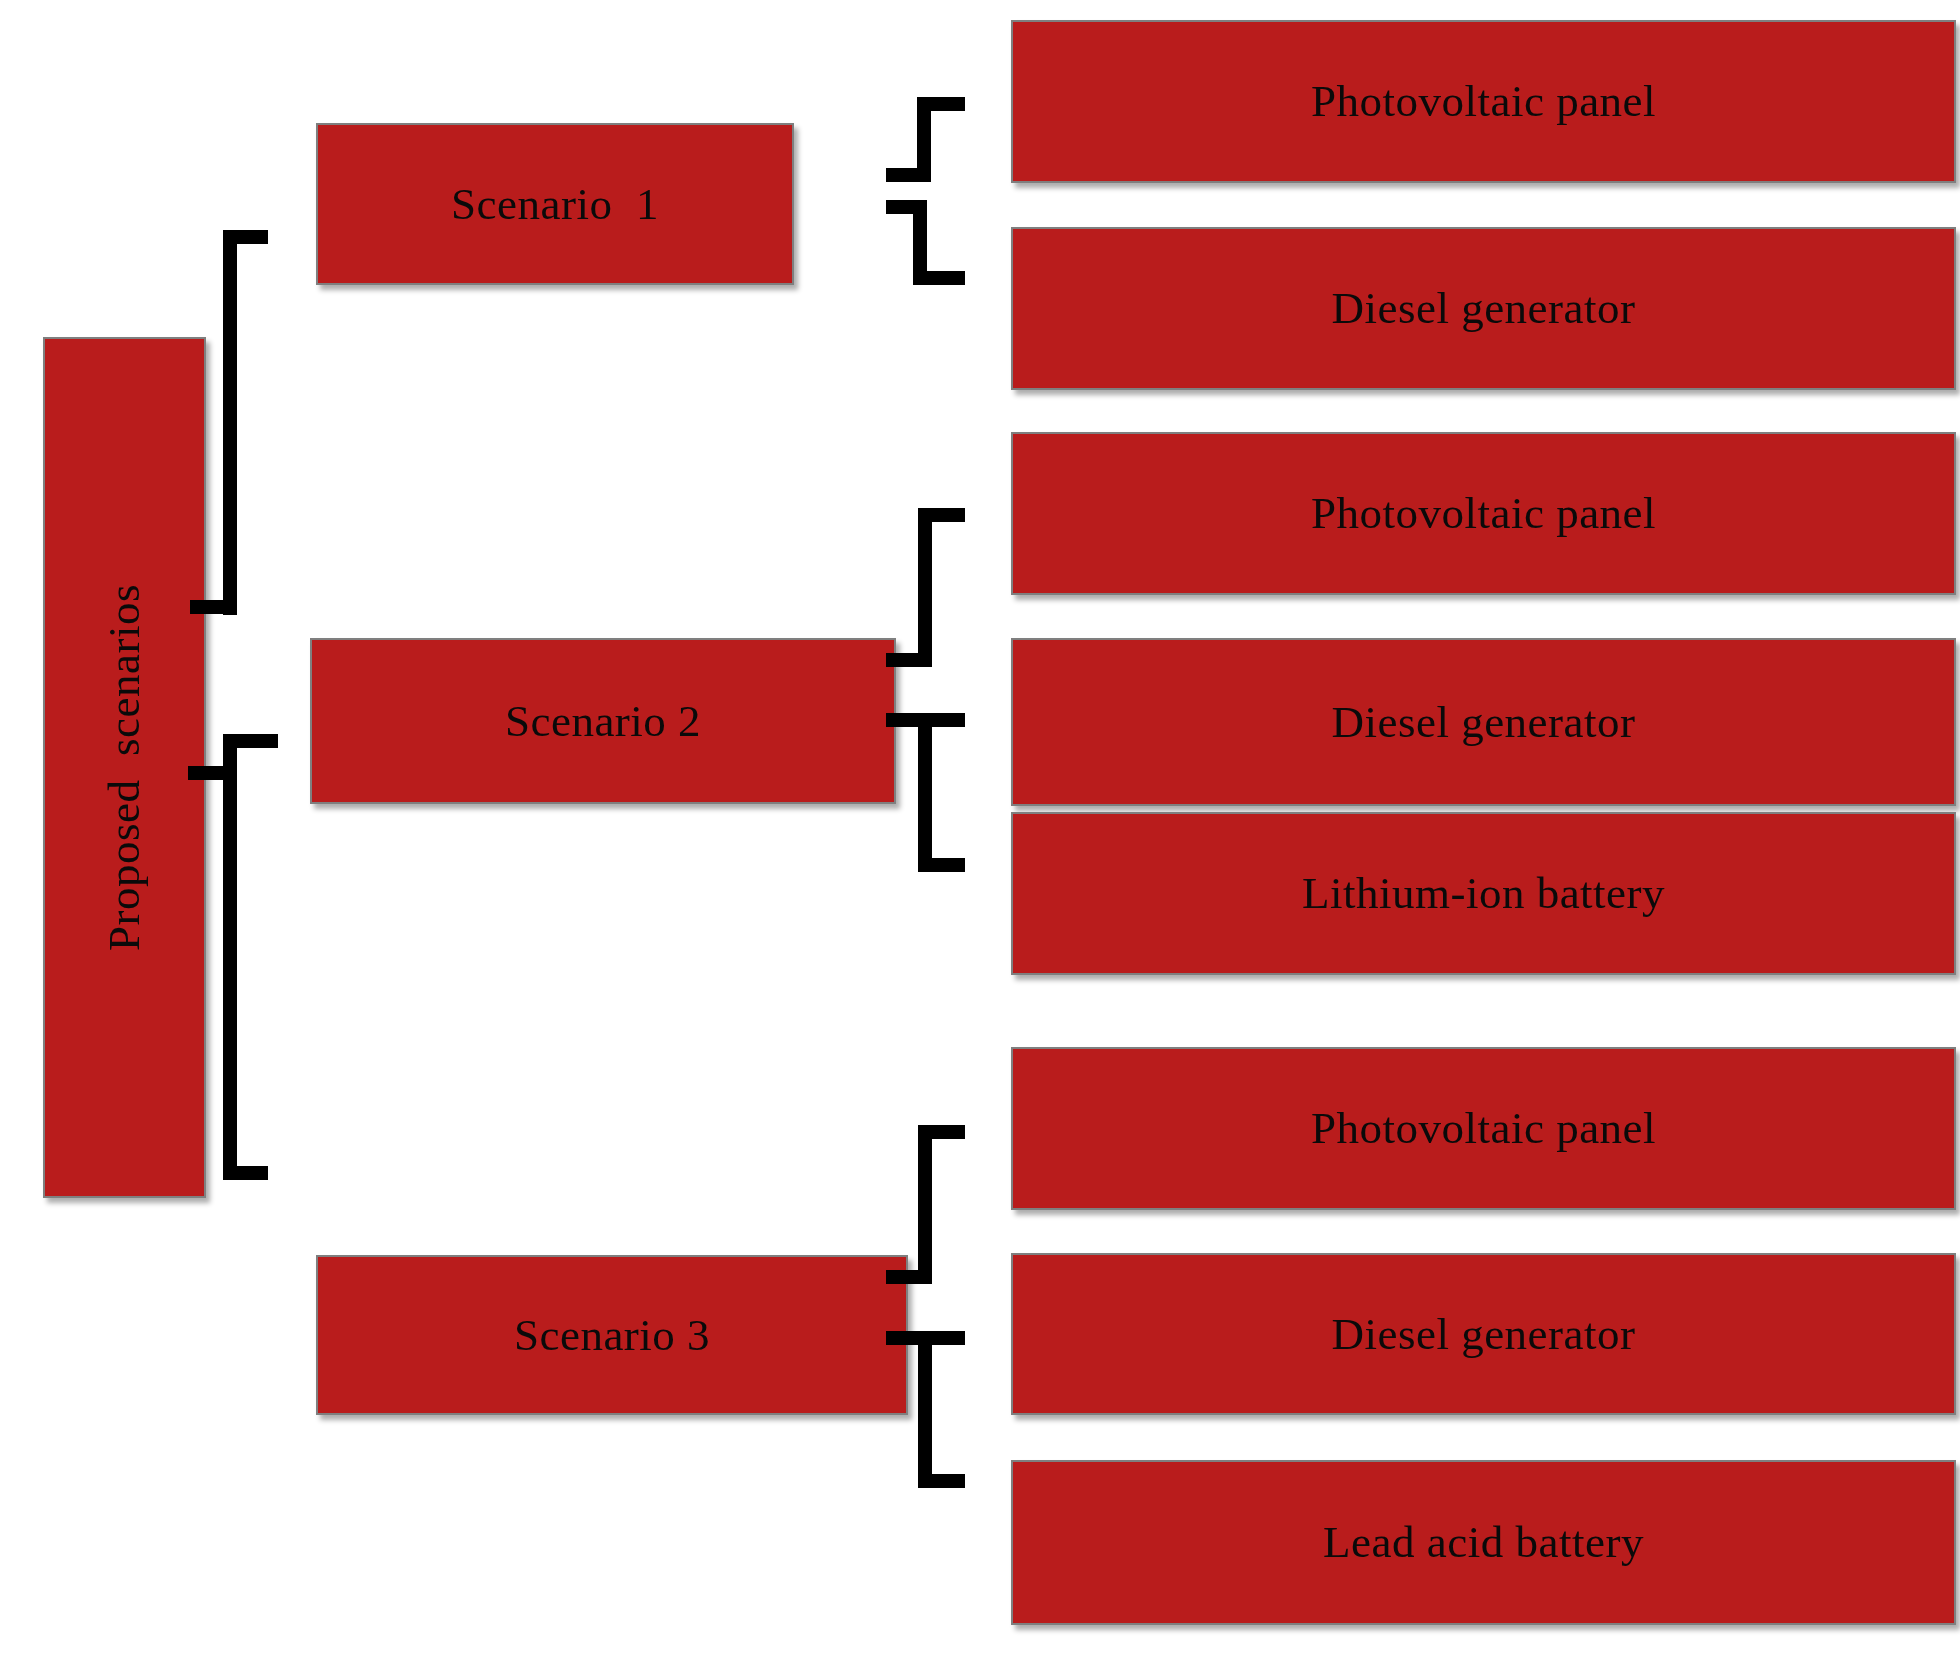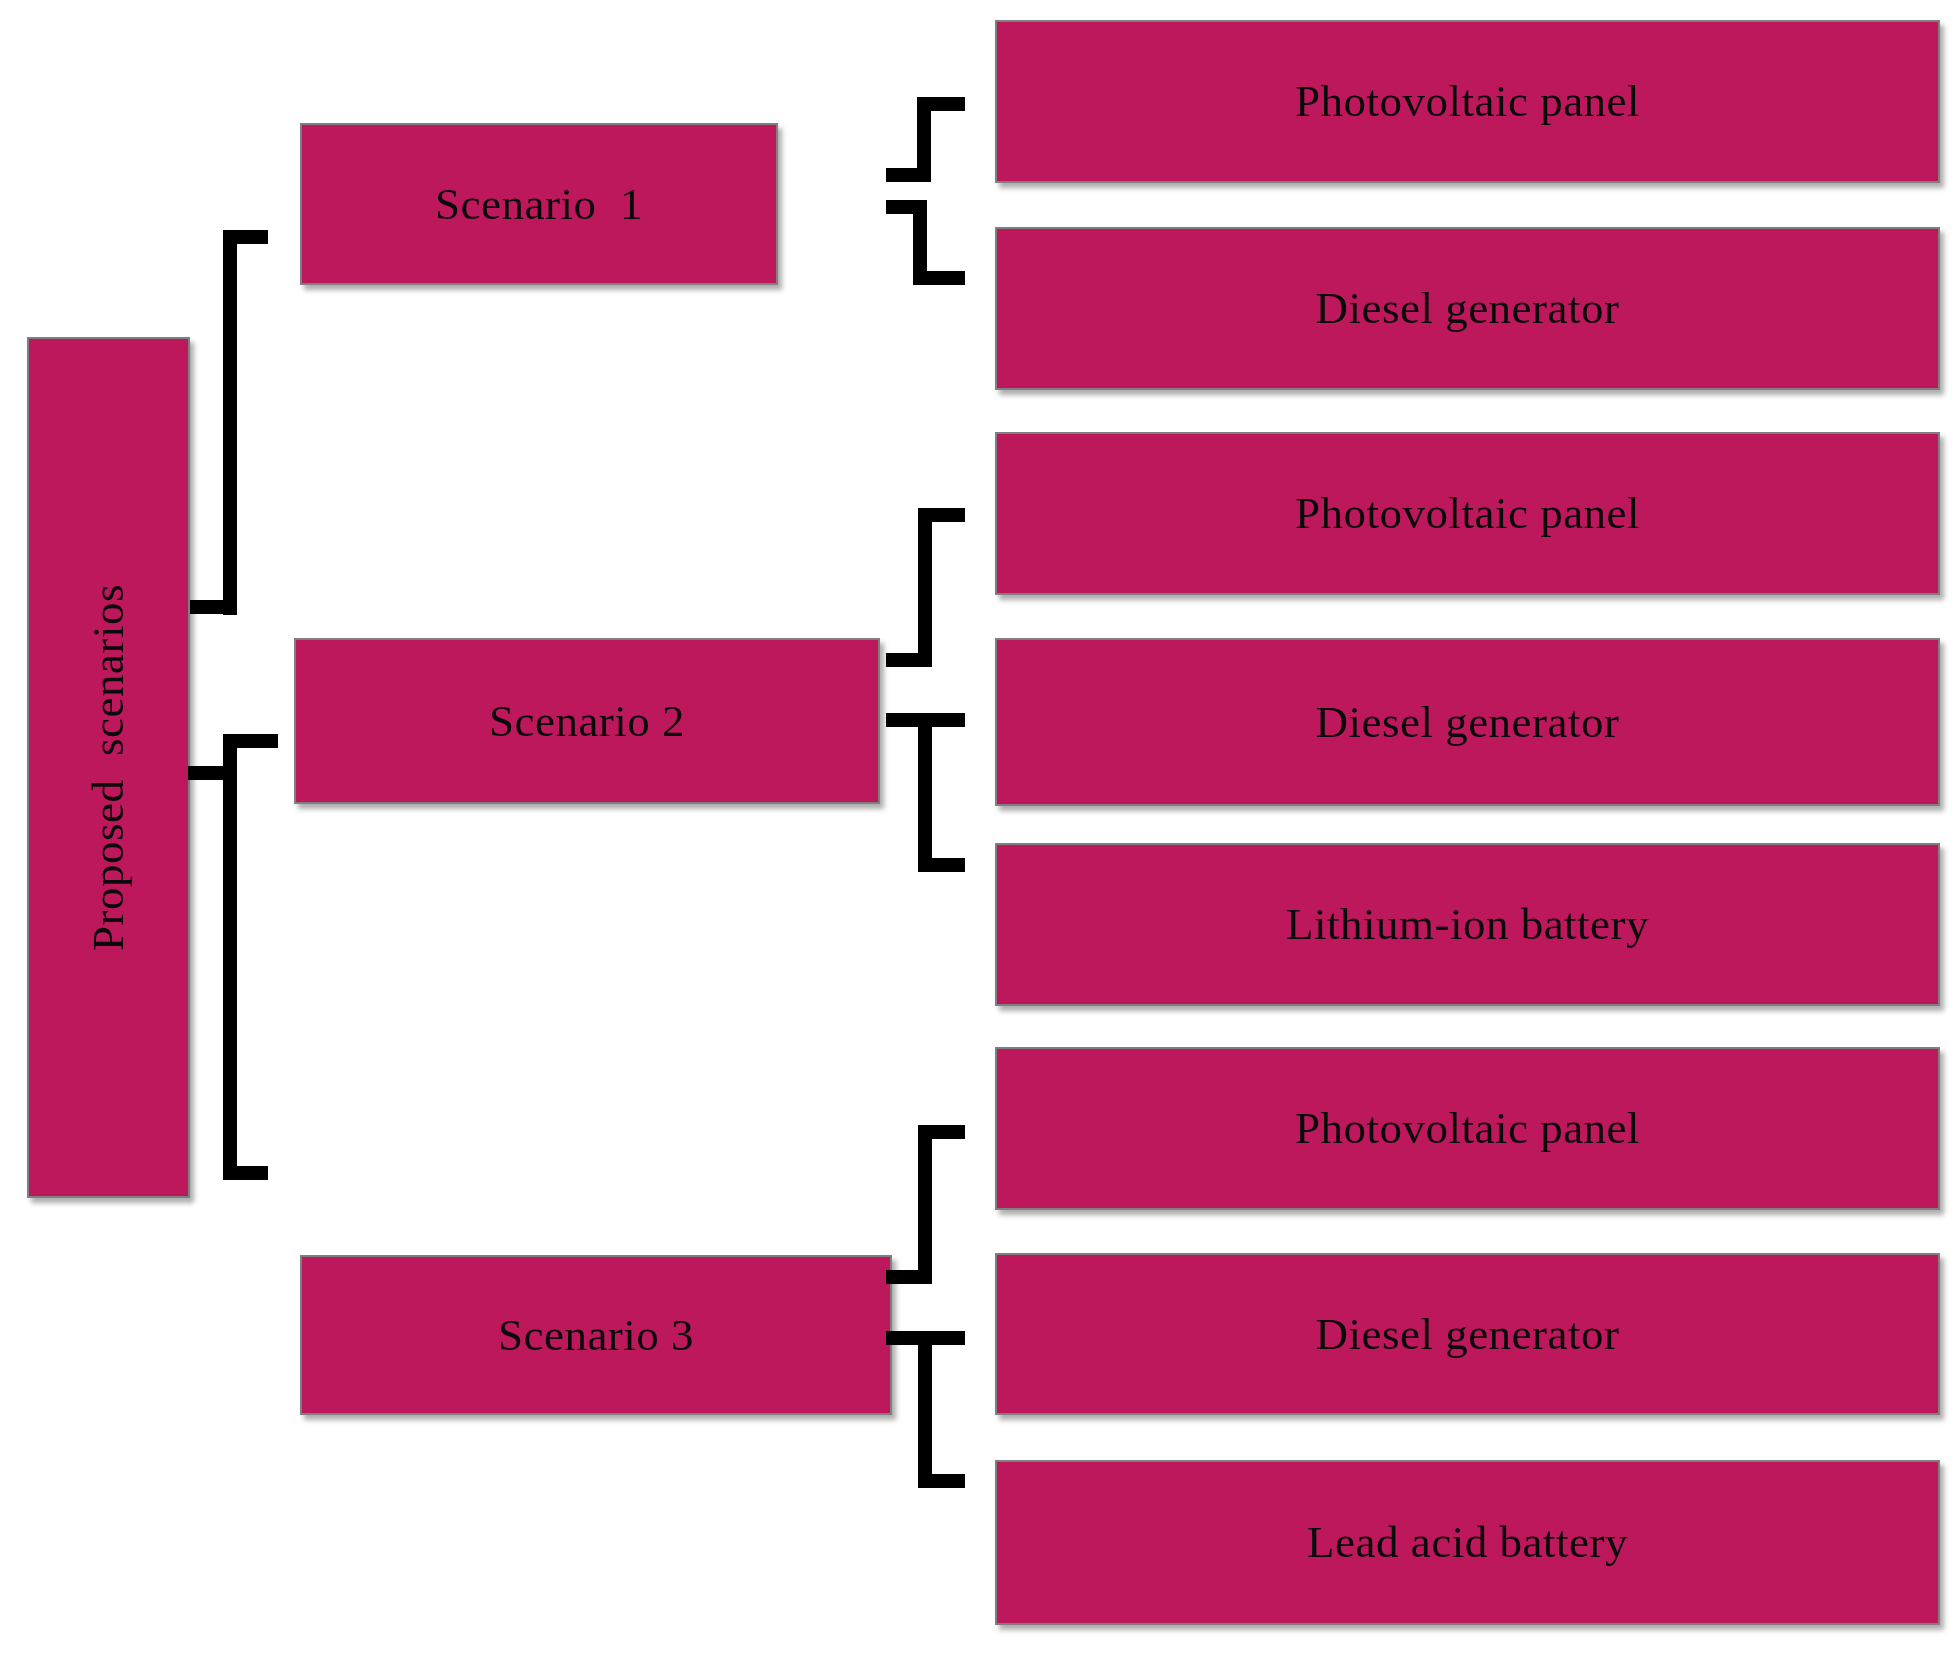--- a/index.html
+++ b/index.html
@@ -7,27 +7,28 @@
     position: relative;
     width: 1960px;
     height: 1662px;
     background: #ffffff;
     font-family: "Liberation Serif", "DejaVu Serif", serif;
     color: #0a0a0a;
     overflow: hidden;
   }
   .box {
     position: absolute;
-    background: #be185d;
+    background: #b91c1c;
     border: 2px solid #7f7f7f;
     box-shadow: 4px 5px 5px rgba(0,0,0,0.32);
     display: flex;
     align-items: center;
     justify-content: center;
     box-sizing: border-box;
+    margin-left: 16px;
   }
   .label {
     font-size: 45px;
     line-height: 1;
     white-space: pre;
     letter-spacing: 0.5px;
   }
   .rot {
     transform: rotate(-90deg);
     transform-origin: center center;
@@ -62,21 +63,21 @@
   <div class="box" style="left:995px; top:227px; width:945px; height:163px;">
     <span class="label">Diesel generator</span>
   </div>
 
   <div class="box" style="left:995px; top:432px; width:945px; height:163px;">
     <span class="label">Photovoltaic panel</span>
   </div>
   <div class="box" style="left:995px; top:638px; width:945px; height:168px;">
     <span class="label">Diesel generator</span>
   </div>
-  <div class="box" style="left:995px; top:843px; width:945px; height:163px;align-items:center;">
+  <div class="box" style="left:995px; top:812px; width:945px; height:163px;align-items:center;">
     <span class="label">Lithium-ion battery</span>
   </div>
 
   <div class="box" style="left:995px; top:1047px; width:945px; height:163px;">
     <span class="label">Photovoltaic panel</span>
   </div>
   <div class="box" style="left:995px; top:1253px; width:945px; height:162px;">
     <span class="label">Diesel generator</span>
   </div>
   <div class="box" style="left:995px; top:1460px; width:945px; height:165px;">

